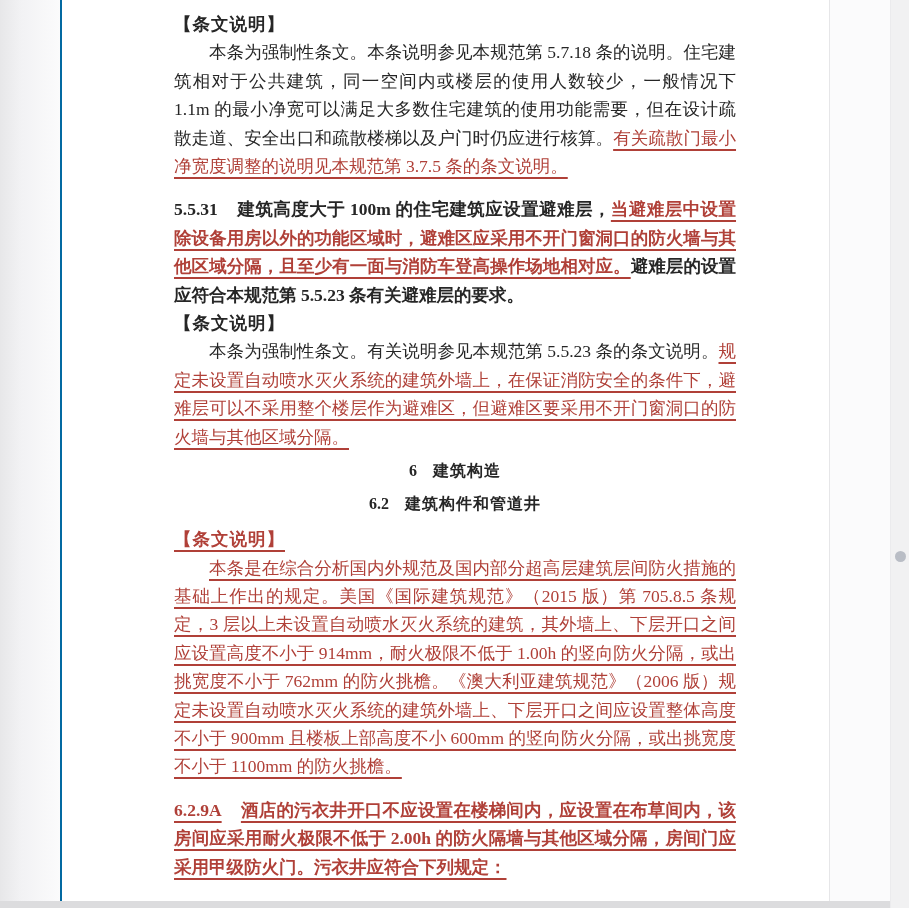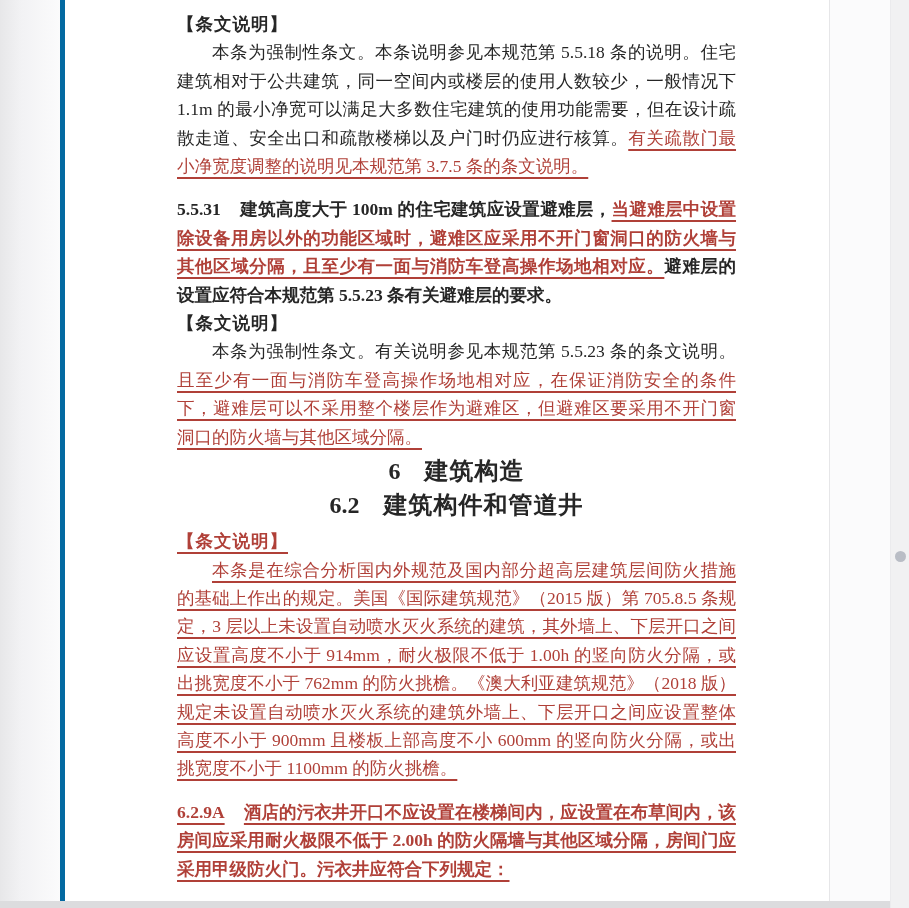--- a/index.html
+++ b/index.html
@@ -11,21 +11,21 @@
   }
   .viewer { position: relative; width: 909px; height: 908px; }
 
   .left-shadow {
     position: absolute; left: 0; top: 0; width: 60px; height: 908px;
     background: linear-gradient(to right, #e7e7e9 0%, #f2f2f4 35%, #fbfbfc 100%);
   }
   .page {
     position: absolute; left: 60px; top: 0; width: 770px; height: 901px;
     background: #ffffff;
-    border-left: 5px solid #0369a1;
+    border-left: 2px solid #0369a1;
     border-right: 1px solid #e6e6e8;
     box-sizing: border-box;
     overflow: hidden;
   }
   .bottom-gap {
     position: absolute; left: 0; top: 901px; width: 909px; height: 7px;
     background: #dcdcde;
   }
   .scrollbar-track {
     position: absolute; right: 0; top: 0; width: 19px; height: 908px;
@@ -61,21 +61,21 @@
     text-decoration-color: #b04038;
     text-decoration-thickness: 1.5px;
     text-underline-offset: 5px;
   }
 
   .num-gap { margin-right: 1.1em; }
 
   .chapter-heading {
     text-align: center;
     font-weight: 700;
-    font-size: 24px;
+    font-size: 16px;
     line-height: 33px;
     margin: 0;
     text-indent: 0;
   }
   .chapter-heading .cn {
     font-family: "Liberation Sans", "DejaVu Sans", sans-serif;
     letter-spacing: 1px;
   }
   .chapter-heading.first { margin-top: 3px; }
   .chapter-heading.second { margin-bottom: 5px; }
@@ -85,36 +85,36 @@
 <body>
 
 <div class="viewer">
   <div class="left-shadow"></div>
 
   <div class="page">
     <div class="content">
 
       <p class="para cm-header">【条文说明】</p>
 
-      <p class="para indent"><span>本条为强制性条文。本条说明参见本规范第 5.5.18 条的说明。住宅建筑相对于公共建筑，同一空间内或楼层的使用人数较少，一般情况下 1.1m 的最小净宽可以满足大多数住宅建筑的使用功能需要，但在设计疏散走道、安全出口和疏散楼梯以及户门时仍应进行核算。</span><span class="ru">有关疏散门最小净宽度调整的说明见本规范第 3.7.5 条的条文说明。</span></p>
+      <p class="para indent"><span>本条为强制性条文。本条说明参见本规范第 5.7.18 条的说明。住宅建筑相对于公共建筑，同一空间内或楼层的使用人数较少，一般情况下 1.1m 的最小净宽可以满足大多数住宅建筑的使用功能需要，但在设计疏散走道、安全出口和疏散楼梯以及户门时仍应进行核算。</span><span class="ru">有关疏散门最小净宽度调整的说明见本规范第 3.7.5 条的条文说明。</span></p>
 
       <p class="para bold"><span class="num-gap">5.5.31</span><span>建筑高度大于 100m 的住宅建筑应设置避难层，</span><span class="ru">当避难层中设置除设备用房以外的功能区域时，避难区应采用不开门窗洞口的防火墙与其他区域分隔，且至少有一面与消防车登高操作场地相对应。</span><span>避难层的设置应符合本规范第 5.5.23 条有关避难层的要求。</span></p>
 
       <p class="para cm-header">【条文说明】</p>
 
-      <p class="para indent"><span>本条为强制性条文。有关说明参见本规范第 5.5.23 条的条文说明。</span><span class="ru">且至少有一面与消防车登高操作场地相对应，在保证消防安全的条件下，避难层可以不采用整个楼层作为避难区，但避难区要采用不开门窗洞口的防火墙与其他区域分隔。</span></p>
+      <p class="para indent"><span>本条为强制性条文。有关说明参见本规范第 5.5.23 条的条文说明。</span><span class="ru">规定未设置自动喷水灭火系统的建筑外墙上，在保证消防安全的条件下，避难层可以不采用整个楼层作为避难区，但避难区要采用不开门窗洞口的防火墙与其他区域分隔。</span></p>
 
       <p class="para chapter-heading first"><span>6</span><span class="h-gap"></span><span class="cn">建筑构造</span></p>
 
       <p class="para chapter-heading second"><span>6.2</span><span class="h-gap"></span><span class="cn">建筑构件和管道井</span></p>
 
 
       <p class="para cm-header"><span class="ru">【条文说明】</span></p>
 
-      <p class="para indent"><span class="ru">本条是在综合分析国内外规范及国内部分超高层建筑层间防火措施的基础上作出的规定。美国《国际建筑规范》（2015 版）第 705.8.5 条规定，3 层以上未设置自动喷水灭火系统的建筑，其外墙上、下层开口之间应设置高度不小于 914mm，耐火极限不低于 1.00h 的竖向防火分隔，或出挑宽度不小于 762mm 的防火挑檐。《澳大利亚建筑规范》（2018 版）规定未设置自动喷水灭火系统的建筑外墙上、下层开口之间应设置整体高度不小于 900mm 且楼板上部高度不小 600mm 的竖向防火分隔，或出挑宽度不小于 1100mm 的防火挑檐。</span></p>
+      <p class="para indent"><span class="ru">本条是在综合分析国内外规范及国内部分超高层建筑层间防火措施的基础上作出的规定。美国《国际建筑规范》（2015 版）第 705.8.5 条规定，3 层以上未设置自动喷水灭火系统的建筑，其外墙上、下层开口之间应设置高度不小于 914mm，耐火极限不低于 1.00h 的竖向防火分隔，或出挑宽度不小于 762mm 的防火挑檐。《澳大利亚建筑规范》（2006 版）规定未设置自动喷水灭火系统的建筑外墙上、下层开口之间应设置整体高度不小于 900mm 且楼板上部高度不小 600mm 的竖向防火分隔，或出挑宽度不小于 1100mm 的防火挑檐。</span></p>
 
       <p class="para bold"><span class="ru num-gap">6.2.9A</span><span class="ru">酒店的污衣井开口不应设置在楼梯间内，应设置在布草间内，该房间应采用耐火极限不低于 2.00h 的防火隔墙与其他区域分隔，房间门应采用甲级防火门。污衣井应符合下列规定：</span></p>
 
     </div>
   </div>
 
   <div class="bottom-gap"></div>
 
   <div class="scrollbar-track">
     <div class="scrollbar-thumb"></div>

